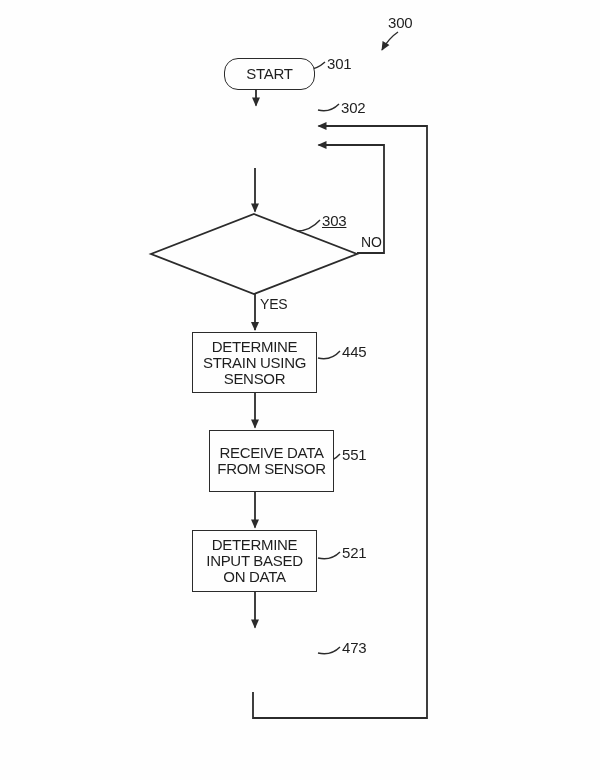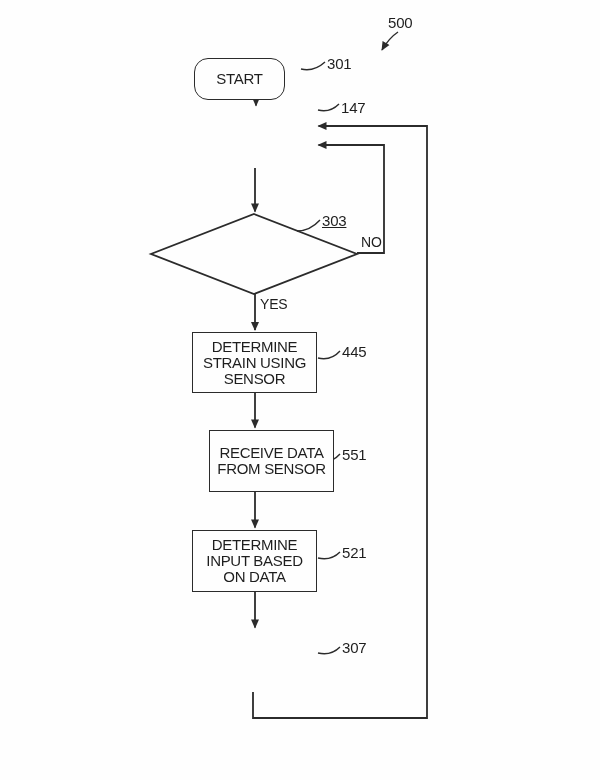--- a/index.html
+++ b/index.html
@@ -117,43 +117,43 @@
 
     <path class="leader" d="M301,69 Q314,72 325,62"></path>
     <path class="leader" d="M318,110 Q330,113 339,104"></path>
     <path class="leader" d="M297,231 Q310,231 320,220"></path>
     <path class="leader" d="M318,358 Q331,361 340,351"></path>
     <path class="leader" d="M318,461 Q331,464 340,454"></path>
     <path class="leader" d="M318,558 Q331,561 340,552"></path>
     <path class="leader" d="M318,653 Q331,656 340,647"></path>
   </svg>
 
-  <div class="node oval" style="left:194px; top:58px; width:91px; height:42px;">START</div>
+  <div class="node oval" style="left:224px; top:58px; width:91px; height:32px;">START</div>
 
 
 
   <div class="node" style="left:192px; top:332px; width:125px; height:61px;">DETERMINE
 STRAIN USING
 SENSOR</div>
 
   <div class="node" style="left:209px; top:430px; width:125px; height:62px;">RECEIVE DATA
 FROM SENSOR</div>
 
   <div class="node" style="left:192px; top:530px; width:125px; height:62px;">DETERMINE
 INPUT BASED
 ON DATA</div>
 
 
   <div class="branch" style="left:260px; top:296px;">YES</div>
   <div class="branch" style="left:361px; top:234px;">NO</div>
 
-  <div class="ref" style="left:388px; top:14px;">500</div>
+  <div class="ref" style="left:388px; top:14px;">300</div>
   <div class="ref" style="left:327px; top:55px;">301</div>
-  <div class="ref" style="left:341px; top:99px;">147</div>
+  <div class="ref" style="left:341px; top:99px;">302</div>
   <div class="ref" style="left:322px; top:212px;text-decoration:underline;">303</div>
   <div class="ref" style="left:342px; top:343px;">445</div>
   <div class="ref" style="left:342px; top:446px;">551</div>
   <div class="ref" style="left:342px; top:544px;">521</div>
-  <div class="ref" style="left:342px; top:639px;">307</div>
+  <div class="ref" style="left:342px; top:639px;">473</div>
 
   <div class="caption" style="left:216px; top:760px;margin-top:21px;">FIG. 3</div>
 
 </div>
 
 </body></html>

